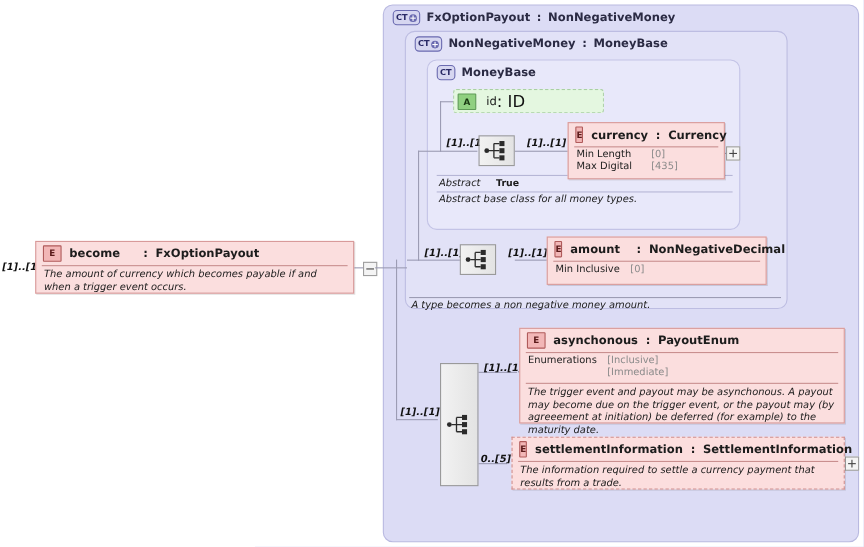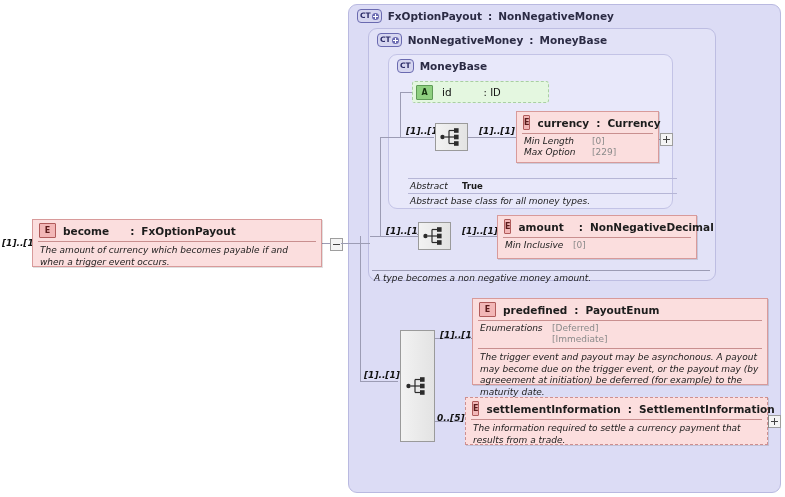--- a/index.html
+++ b/index.html
@@ -54,21 +54,21 @@
     font-weight:bold;font-size:10.5px;color:#1c1c1c;white-space:nowrap;
   }
   .badge-e{
     display:inline-flex;align-items:center;justify-content:center;
     width:15px;height:13px;border:1px solid #b05b5b;background:#f2b6b6;
     color:#5a1a1a;font-size:8px;font-weight:bold;border-radius:1px;
   }
   .ebox-sep{height:1px;background:#c98f8f;margin:0 5px;}
   .facets{padding:2px 6px 3px 7px;font-size:9px;line-height:11px;}
   .facet-row{display:flex;}
-  .facet-name{font-style:italic;width:68px;color:#222;}
+  .facet-name{width:68px;color:#222;}
   .facet-val{color:#8a8a8a;}
   .desc{
     padding:3px 7px 4px 7px;font-style:italic;font-size:9px;line-height:11.5px;color:#1a1a1a;
   }
 
   
   .abox{
     background:#e4f7e0;border:1px dashed #a9cfa3;border-radius:3px;
     display:flex;align-items:center;
   }
@@ -76,21 +76,21 @@
     width:9px;height:100%;
     background:linear-gradient(to bottom right,transparent 49%, #e4f7e0 50%);
   }
   .badge-a{
     display:inline-flex;align-items:center;justify-content:center;
     width:15px;height:13px;border:1px solid #5f9b57;background:#8fd080;
     color:#16340f;font-size:8px;font-weight:bold;border-radius:1px;
     margin-left:2px;
   }
   .abox-name{margin-left:9px;font-size:10.5px;color:#111;}
-  .abox-type{margin-left:32px;font-size:10px;color:#111;}
+  .abox-type{font-size:15px;color:#111;}
 
   
   .ctfoot{font-size:9px;}
   .ctfoot .line{height:1px;background:#b6b6d6;margin:0 4px;}
   .ctfoot .row{display:flex;padding:2px 6px;}
   .ctfoot .k{font-style:italic;width:52px;}
   .ctfoot .v{font-weight:bold;font-size:8.5px;}
   .ctfoot .note{font-style:italic;padding:2px 6px;}
 
   
@@ -158,21 +158,21 @@
   </div>
 
   <div class="abs ct-inner" style="left:388px;top:54px;width:285px;height:155px;">
     <div class="ct-title" style="padding-top:4px;">
       <span class="badge-ct">
         <span>CT</span>
       </span>
       <span>MoneyBase</span>
     </div>
 
-    <div class="abs ctfoot" style="left:4px;top:123px;width:277px;margin-left:11px;">
+    <div class="abs ctfoot" style="left:4px;top:104px;width:277px;">
       <div class="line"></div>
       <div class="row">
         <span class="k">Abstract</span>
         <span class="v">True</span>
       </div>
       <div class="line"></div>
       <div class="note">Abstract base class for all money types.</div>
     </div>
   </div>
 
@@ -257,22 +257,22 @@
       <span>:</span>
       <span>Currency</span>
     </div>
     <div class="ebox-sep"></div>
     <div class="facets">
       <div class="facet-row">
         <span class="facet-name">Min Length</span>
         <span class="facet-val">[0]</span>
       </div>
       <div class="facet-row">
-        <span class="facet-name">Max Option</span>
-        <span class="facet-val">[229]</span>
+        <span class="facet-name">Max Digital</span>
+        <span class="facet-val">[435]</span>
       </div>
     </div>
   </div>
 
   <div class="card" style="left:386px;top:226px;">[1]..[1]</div>
   <div class="abs seq" style="left:418px;top:222px;width:33px;height:28px;">
     <svg width="24" height="20" viewBox="0 0 24 20">
       <circle cx="2.5" cy="10" r="2.2" fill="#2b2b2b"></circle>
       <line x1="4.5" y1="10" x2="9" y2="10" stroke="#2b2b2b" stroke-width="1.2"></line>
       <line x1="9" y1="3.5" x2="9" y2="16.5" stroke="#2b2b2b" stroke-width="1.2"></line>
@@ -316,30 +316,30 @@
       <rect x="14" y="7.7" width="4.6" height="4.6" fill="#2b2b2b"></rect>
       <rect x="14" y="14.2" width="4.6" height="4.6" fill="#2b2b2b"></rect>
     </svg>
   </div>
 
   <div class="card" style="left:440px;top:330px;">[1]..[1]</div>
 
   <div class="abs ebox" style="left:472px;top:298px;width:296px;height:87px;">
     <div class="ebox-head">
       <span class="badge-e">E</span>
-      <span>predefined</span>
+      <span>asynchonous</span>
       <span>:</span>
       <span>PayoutEnum</span>
     </div>
     <div class="ebox-sep"></div>
     <div class="facets">
       <div class="facet-row">
         <span class="facet-name" style="width:72px;">Enumerations</span>
         <span>
-          <span class="facet-val" style="display:block;">[Deferred]</span>
+          <span class="facet-val" style="display:block;">[Inclusive]</span>
           <span class="facet-val" style="display:block;">[Immediate]</span>
         </span>
       </div>
     </div>
     <div class="ebox-sep"></div>
     <div class="desc">The trigger event and payout may be asynchonous. A payout may become due on the trigger event, or the payout may (by agreeement at initiation) be deferred (for example) to the maturity date.</div>
   </div>
 
   <div class="card" style="left:437px;top:413px;">0..[5]</div>
 

